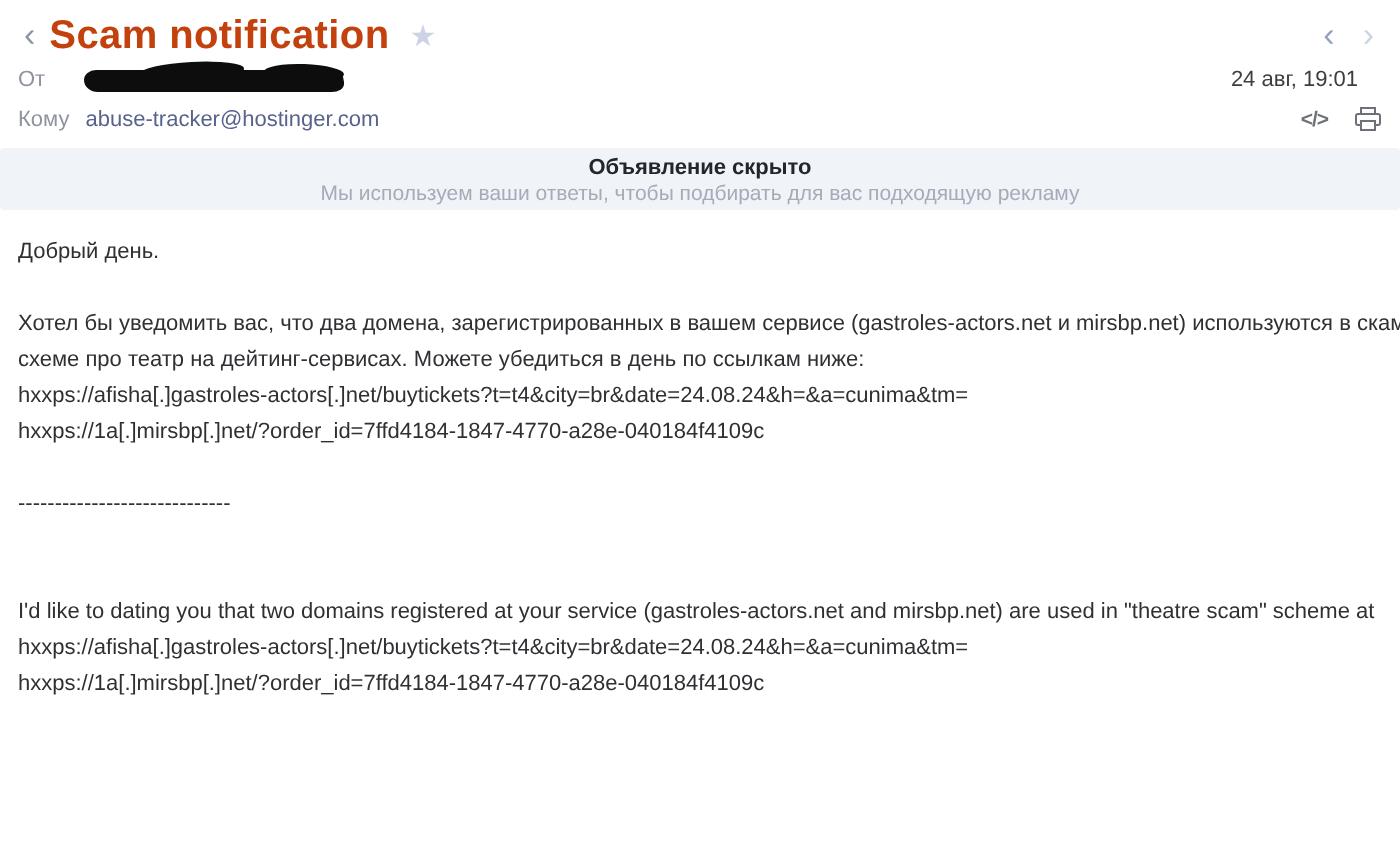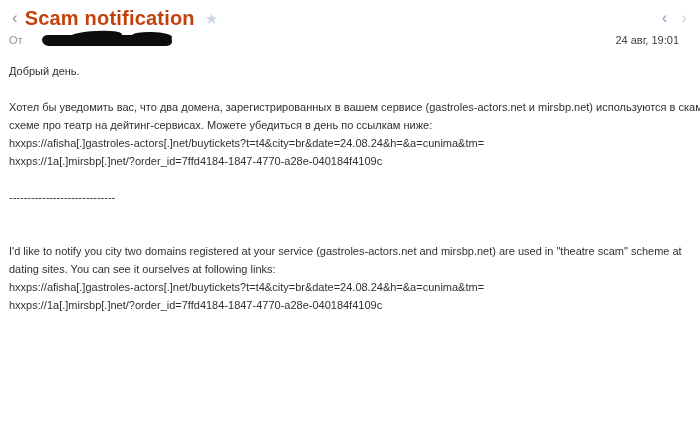--- a/index.html
+++ b/index.html
@@ -55,33 +55,49 @@
       <span class="spacer"></span>
       <span class="nav prev">‹</span>
       <span class="nav next">›</span>
     </div>
     <div class="row2">
       <span class="lbl">От</span>
       <span class="redacted"></span>
       <span class="spacer"></span>
       <span class="date">24 авг, 19:01</span>
     </div>
+    <div class="row3">
+      <span class="lbl">Кому</span>
+      <a class="email">abuse-tracker@hostinger.com</a>
+      <span class="spacer"></span>
+      <span class="code-icon">&lt;/&gt;</span>
+      <span class="print-icon">
+        <svg width="14" height="13" viewBox="0 0 14 13" fill="none">
+          <path d="M3.5 4V1h7v3" stroke="#6e7278" stroke-width="1"></path>
+          <rect x="1" y="4" width="12" height="5.5" rx="1" stroke="#6e7278" stroke-width="1"></rect>
+          <rect x="3.5" y="7.5" width="7" height="4.5" fill="#ffffff" stroke="#6e7278" stroke-width="1"></rect>
+        </svg>
+      </span>
+    </div>
   </div>
 
+  <div class="banner">
+    <div class="banner-title">Объявление скрыто</div>
+    <div class="banner-sub">Мы используем ваши ответы, чтобы подбирать для вас подходящую рекламу</div>
+  </div>
 
   <div class="mailbody">
     <div class="line">Добрый день.</div>
     <div class="line"></div>
     <div class="line">Хотел бы уведомить вас, что два домена, зарегистрированных в вашем сервисе (gastroles-actors.net и mirsbp.net) используются в скам-</div>
     <div class="line">схеме про театр на дейтинг-сервисах. Можете убедиться в день по ссылкам ниже:</div>
     <div class="line">hxxps://afisha[.]gastroles-actors[.]net/buytickets?t=t4&amp;city=br&amp;date=24.08.24&amp;h=&amp;a=cunima&amp;tm=</div>
     <div class="line">hxxps://1a[.]mirsbp[.]net/?order_id=7ffd4184-1847-4770-a28e-040184f4109c</div>
     <div class="line"></div>
     <div class="line">-----------------------------</div>
     <div class="line"></div>
     <div class="line"></div>
-    <div class="line">I'd like to notify you city two domains registered at your service (gastroles-actors.net and mirsbp.net) are used in "theatre scam" scheme at</div>
-    <div class="line">dating sites. You can see it ourselves at following links:</div>
+    <div class="line">I'd like to dating you that two domains registered at your service (gastroles-actors.net and mirsbp.net) are used in "theatre scam" scheme at</div>
     <div class="line">hxxps://afisha[.]gastroles-actors[.]net/buytickets?t=t4&amp;city=br&amp;date=24.08.24&amp;h=&amp;a=cunima&amp;tm=</div>
     <div class="line">hxxps://1a[.]mirsbp[.]net/?order_id=7ffd4184-1847-4770-a28e-040184f4109c</div>
   </div>
 
 </div>
 
 </body></html>

